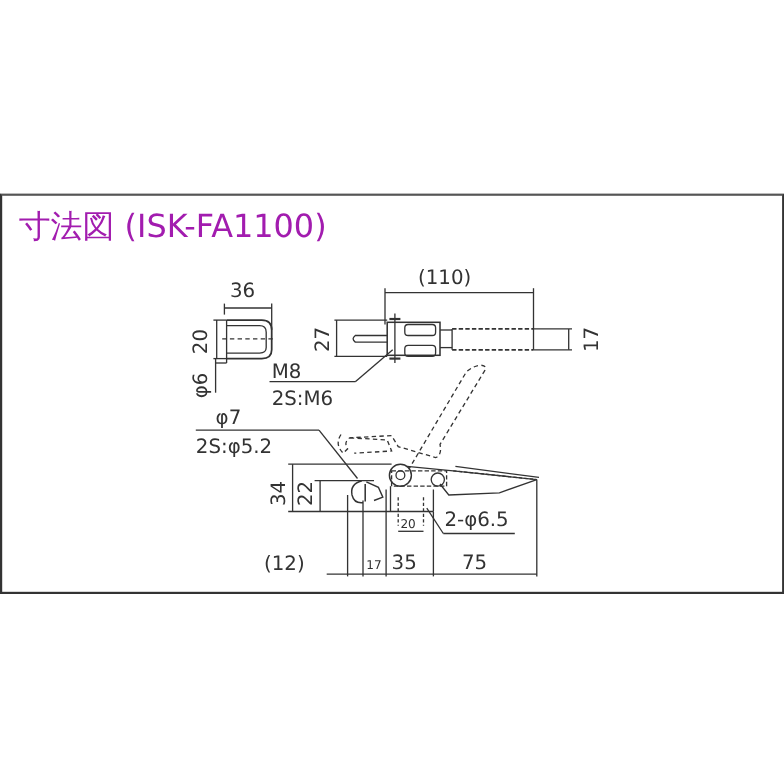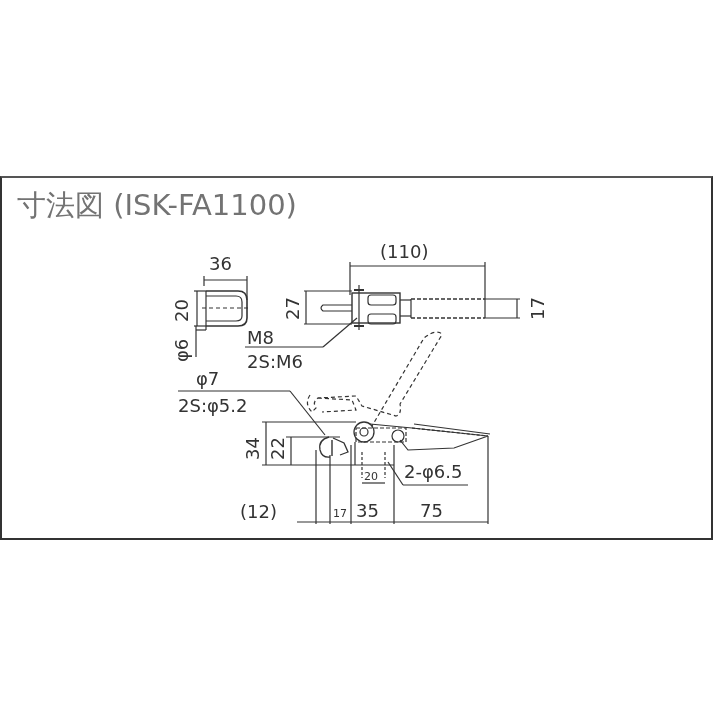--- a/index.html
+++ b/index.html
@@ -1,18 +1,18 @@
 <!DOCTYPE html>
 <html><head>
 <meta charset="utf-8">
 <style>
   html, body { margin:0; padding:0; background:#ffffff; }
   body { width:713px; height:713px; position:relative; overflow:hidden; font-family:"DejaVu Sans", sans-serif; }
   .frame { position:absolute; left:0; top:176px; width:709px; height:360px; border:2px solid #333; border-top-color:#555; background:#fff; }
-  .title { position:absolute; left:17px; top:186px; font-size:29px; color:#737373; letter-spacing:0px; font-family:"DejaVu Sans", sans-serif; white-space:nowrap; }
+  .title { position:absolute; left:17px; top:186px; font-size:29px; color:#a21caf; letter-spacing:0px; font-family:"DejaVu Sans", sans-serif; white-space:nowrap; }
   svg { position:absolute; left:0; top:0; }
   svg text { font-family:"DejaVu Sans", sans-serif; fill:#333; }
 </style>
 </head>
 <body>
 
 <div class="frame"></div>
 <div class="title">寸法図 (ISK-FA1100)</div>
 
 <svg width="713" height="713" viewBox="0 0 713 713">

